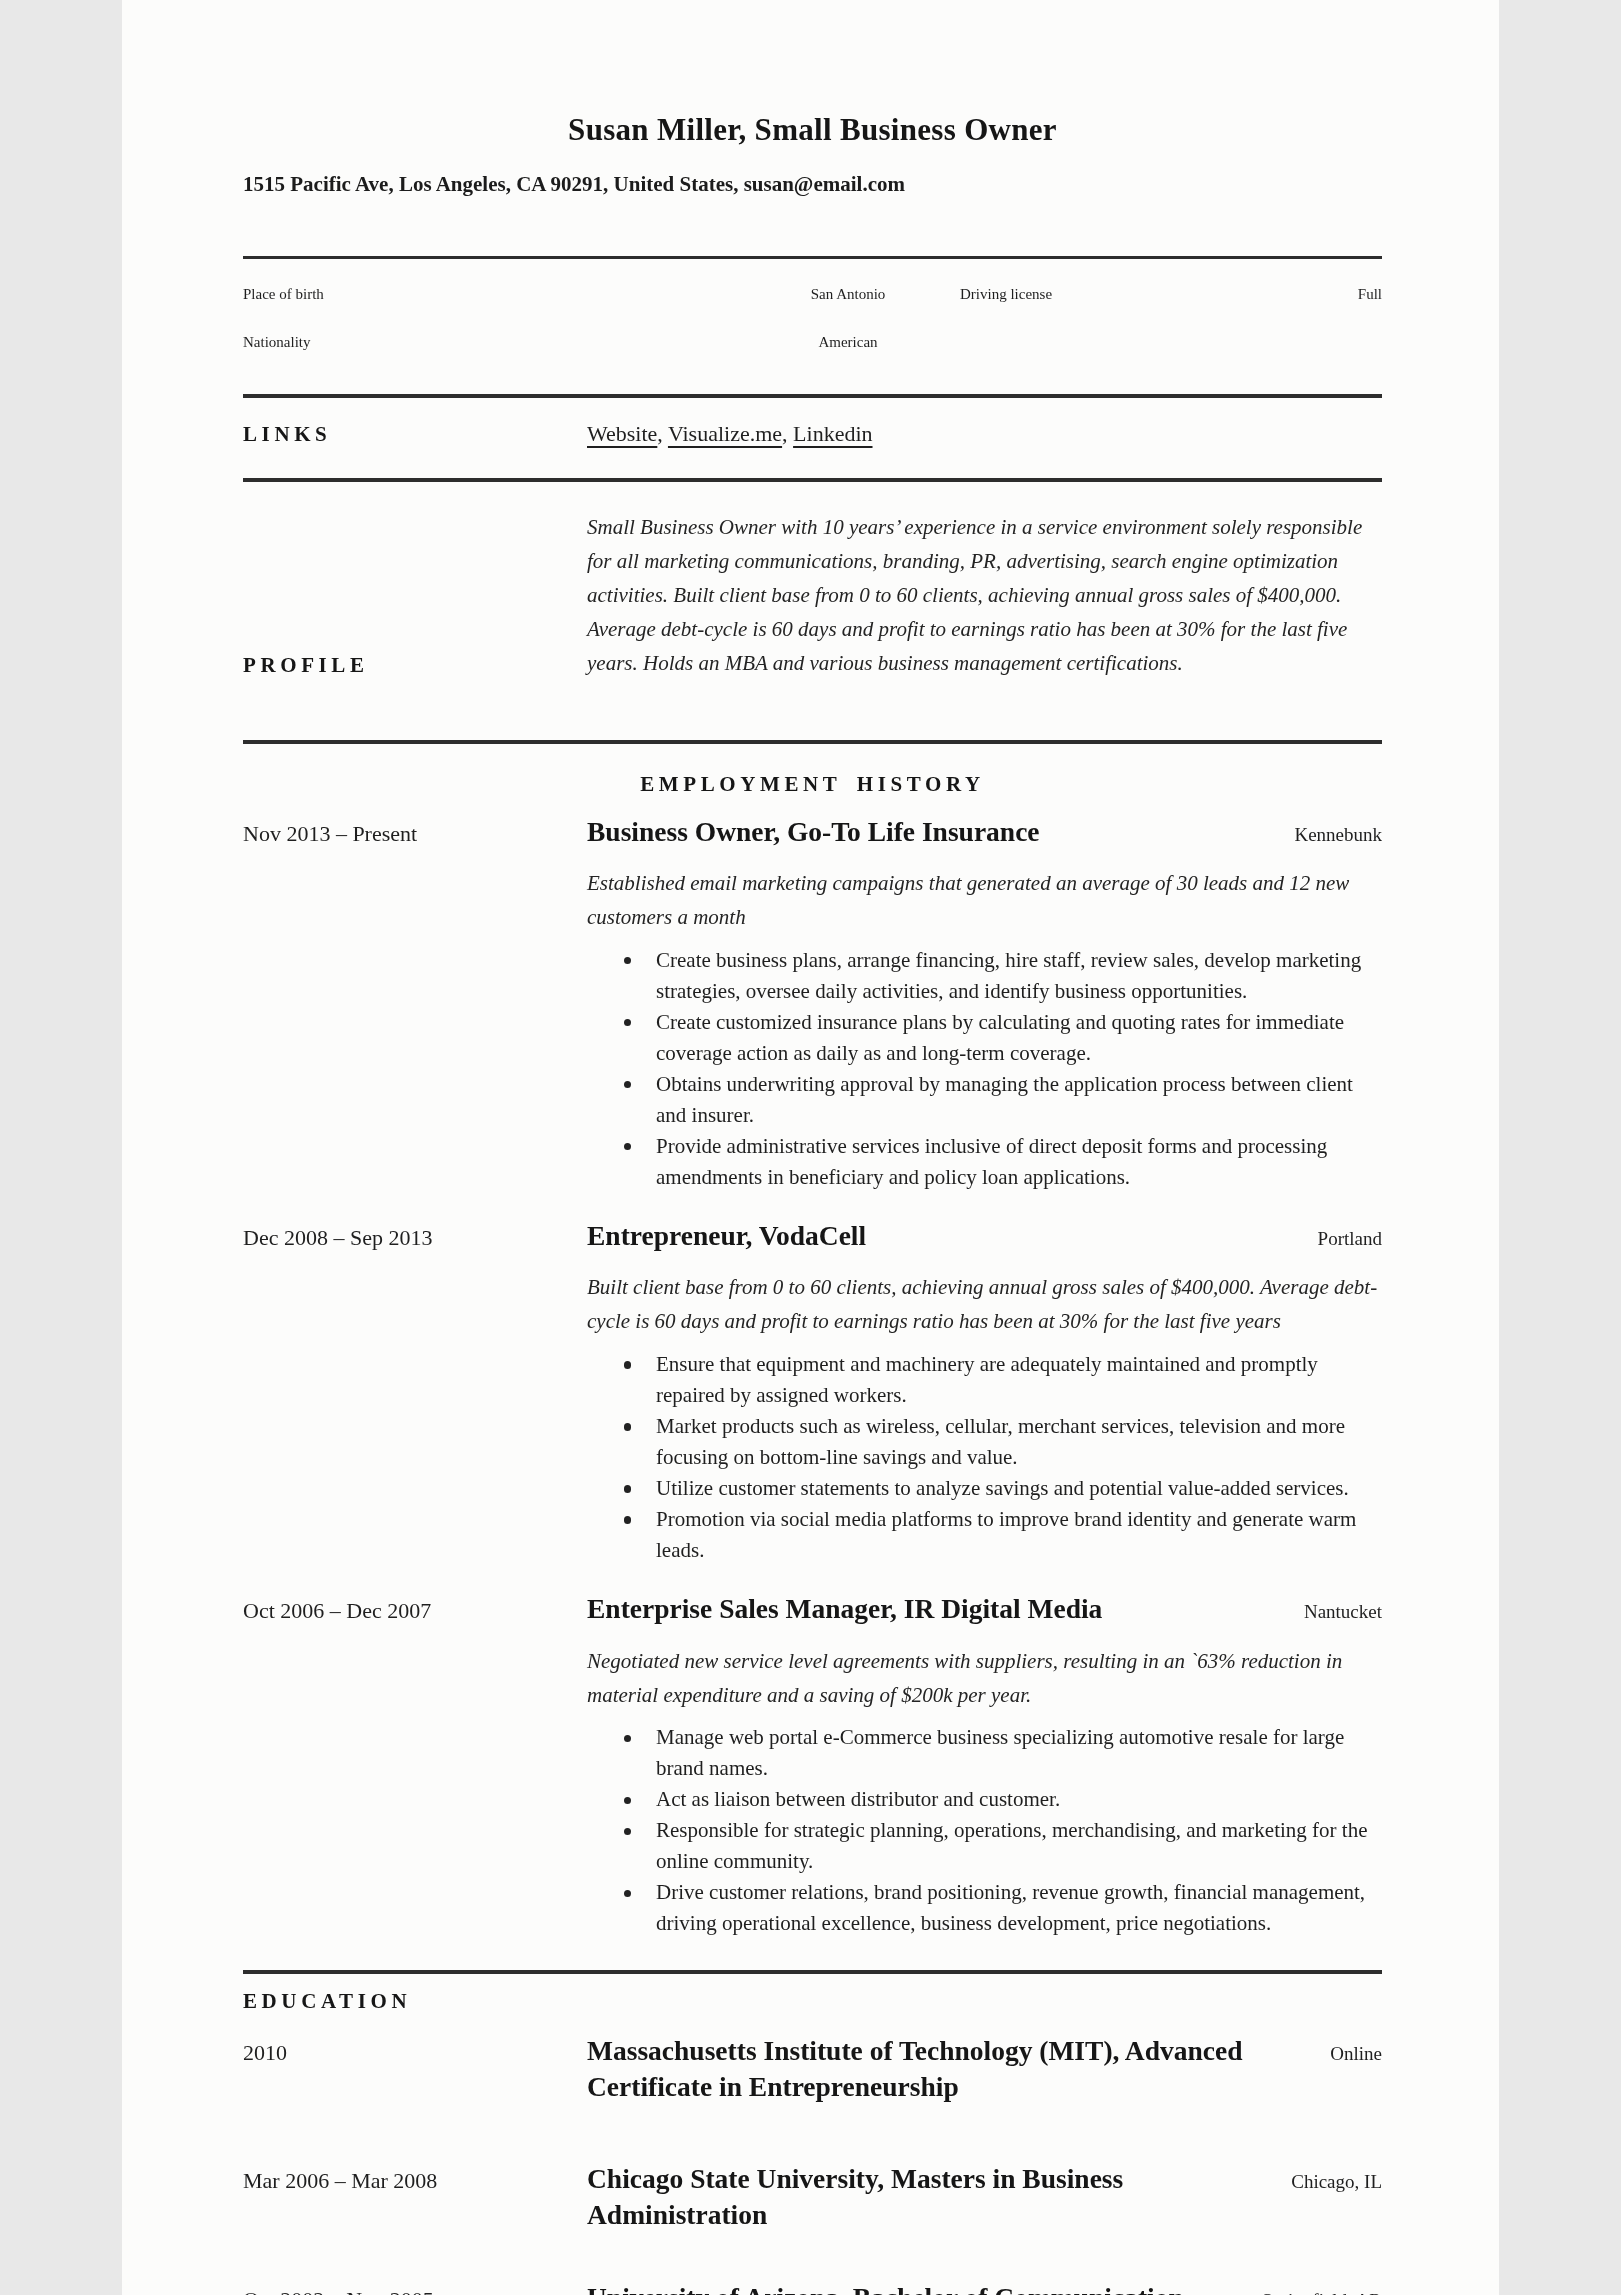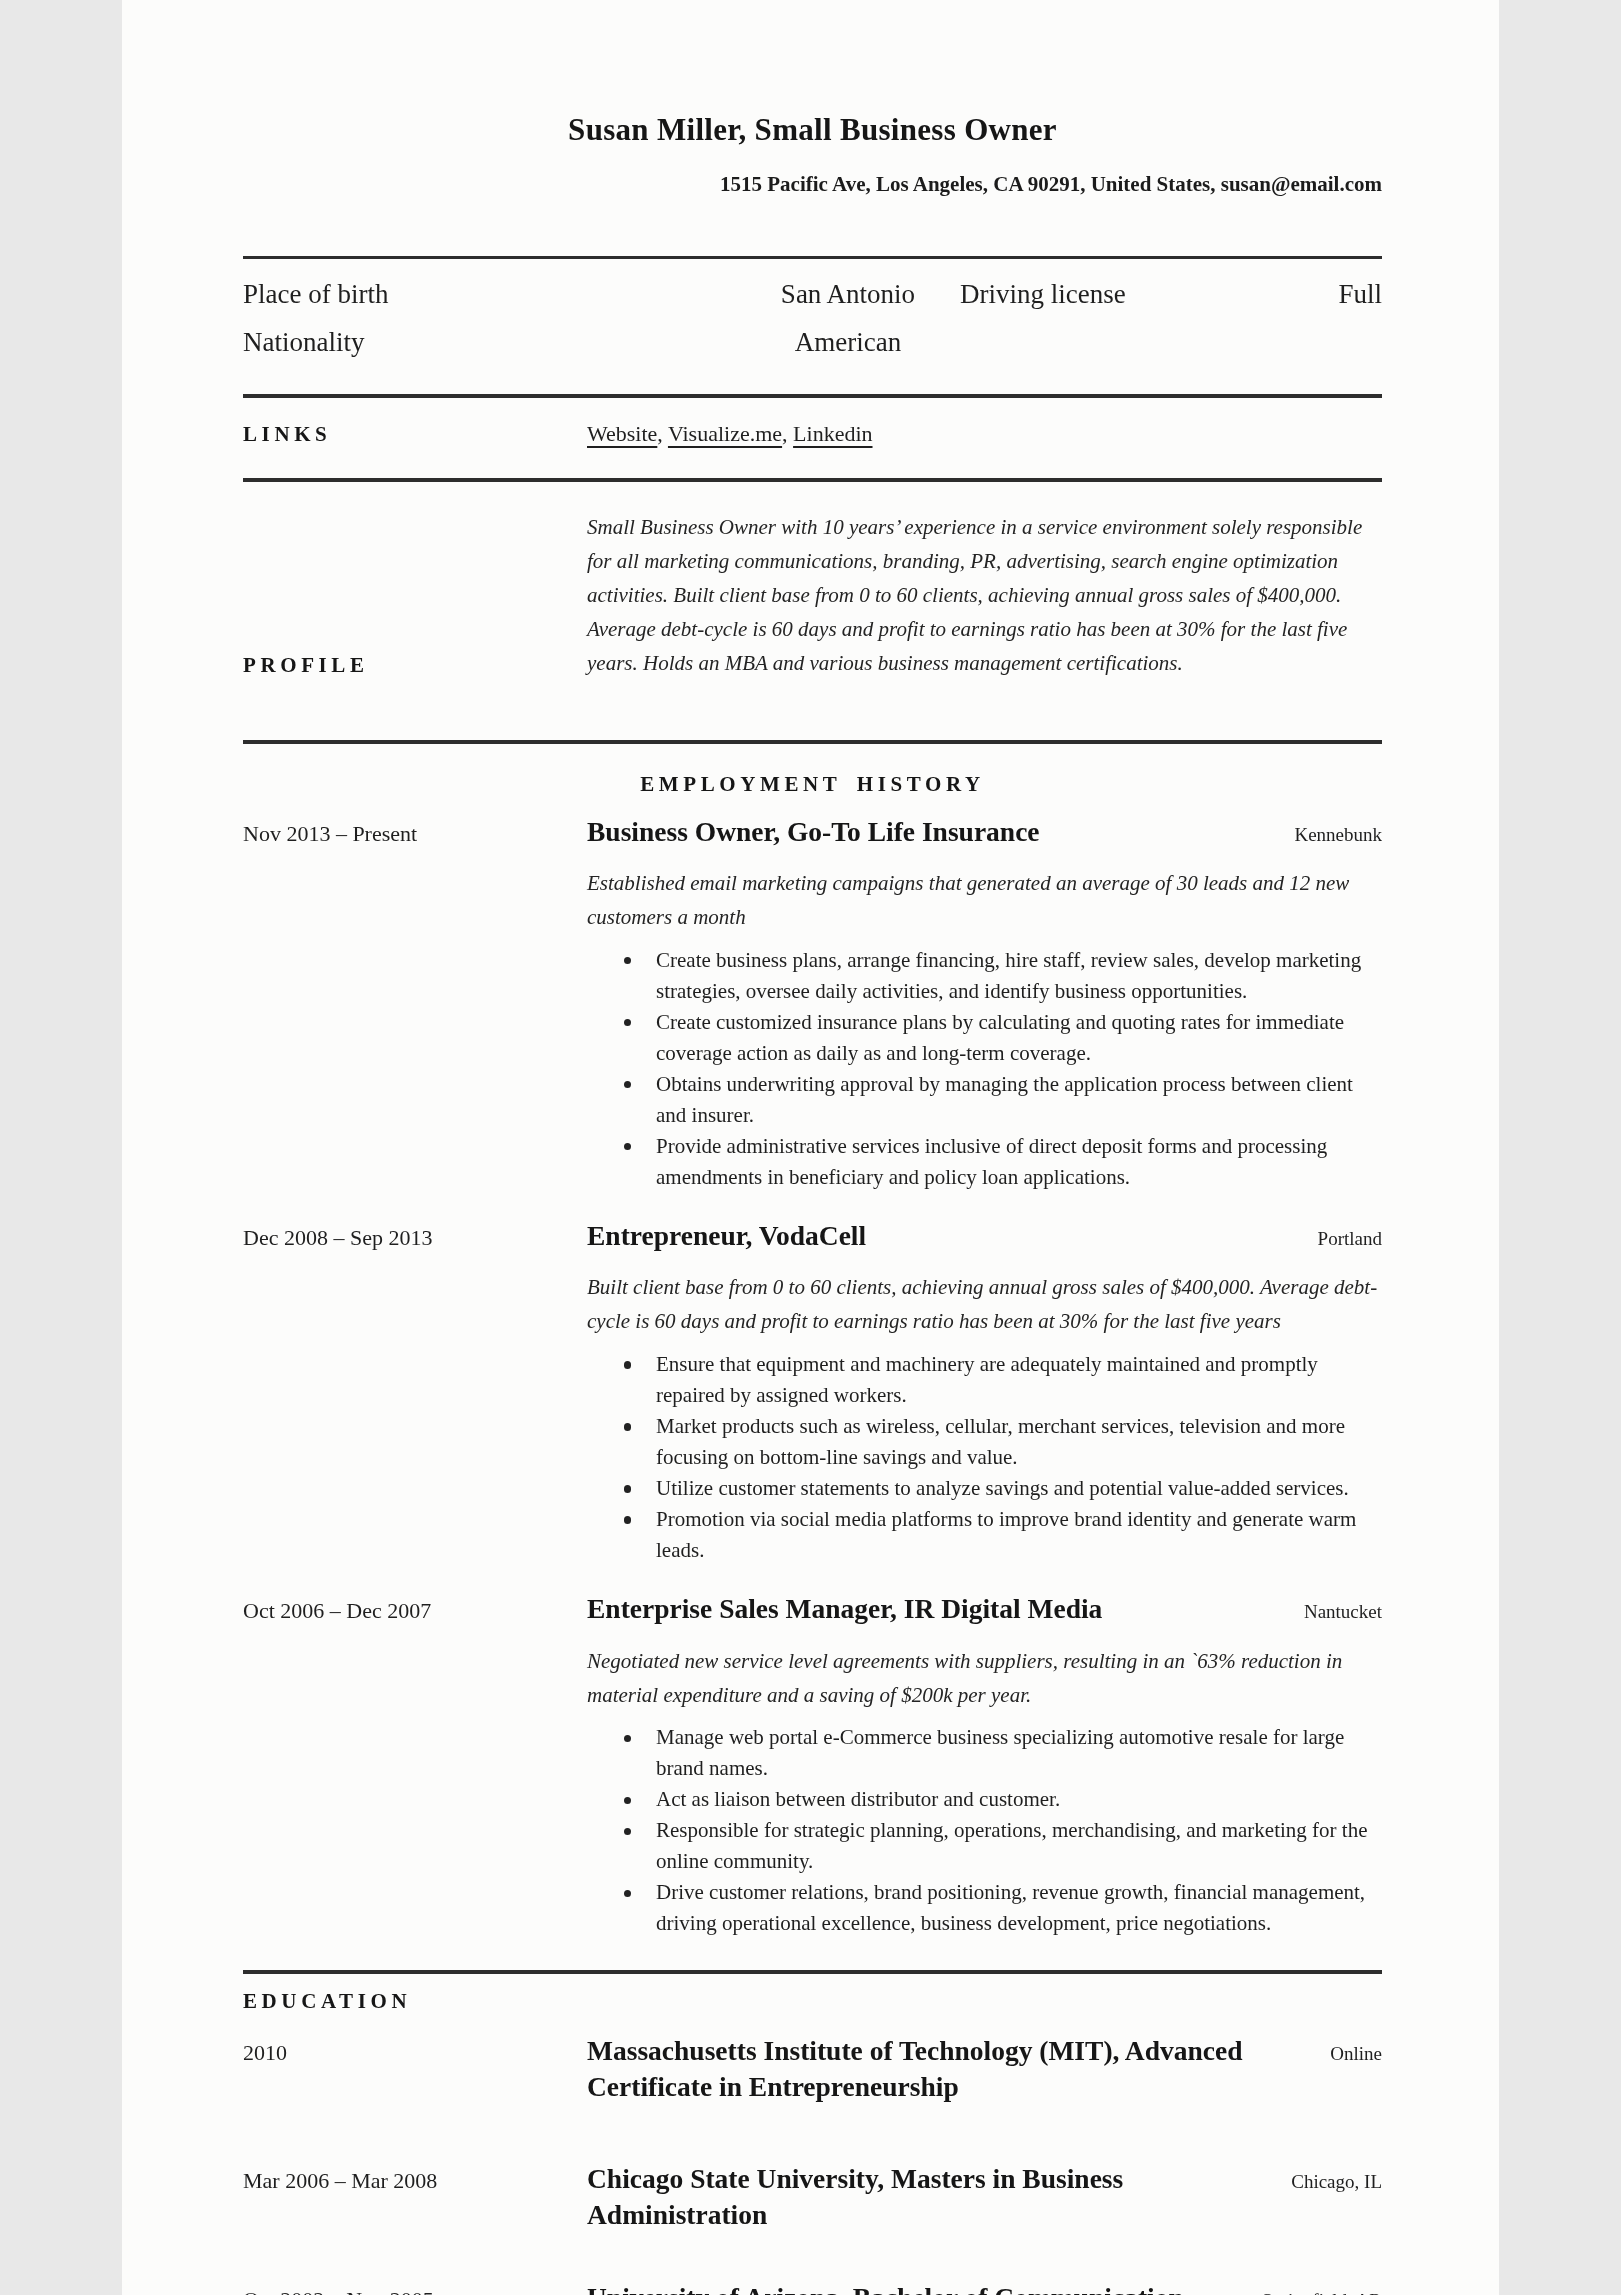--- a/index.html
+++ b/index.html
@@ -12,33 +12,33 @@
     padding:110px 117px 0 121px;
     font-family:"Liberation Serif","DejaVu Serif",serif;
     color:#1f1f1f;
     overflow:hidden;
   }
   .name{
     font-size:31px;font-weight:bold;text-align:center;
     line-height:39px;letter-spacing:0.3px;color:#161616;
   }
   .contact{
-    font-size:21px;font-weight:bold;text-align:right;
+    font-size:21px;font-weight:bold;text-align:left;
     line-height:27.5px;margin-top:22px;color:#1c1c1c;
   }
   .rule{height:3.9px;background:#2d2d2d;border:none;margin:0;}
   .rule-1{margin-top:57px;}
   .rule-2{margin-top:37px;}
   .rule-3{margin-top:29.5px;}
   .rule-4{margin-top:60px;}
   .rule-5{margin-top:31px;}
   .rule-6{margin-top:36px;}
 
   
-  .detail-row{position:relative;height:29px;font-size:27px;line-height:29px;}
+  .detail-row{position:relative;height:29px;font-size:15px;line-height:29px;}
   .detail-row.first{margin-top:21px;}
   .detail-row.second{margin-top:18.3px;}
   .d-label{position:absolute;left:0;top:0;}
   .d-value-center{position:absolute;left:353px;width:504px;text-align:center;top:0;}
   .d-label-2{position:absolute;left:717px;top:0;}
   .d-value-right{position:absolute;right:0;top:0;}
 
   
   .cols{display:flex;align-items:flex-end;}
   .col-left{flex:0 0 344px;}

